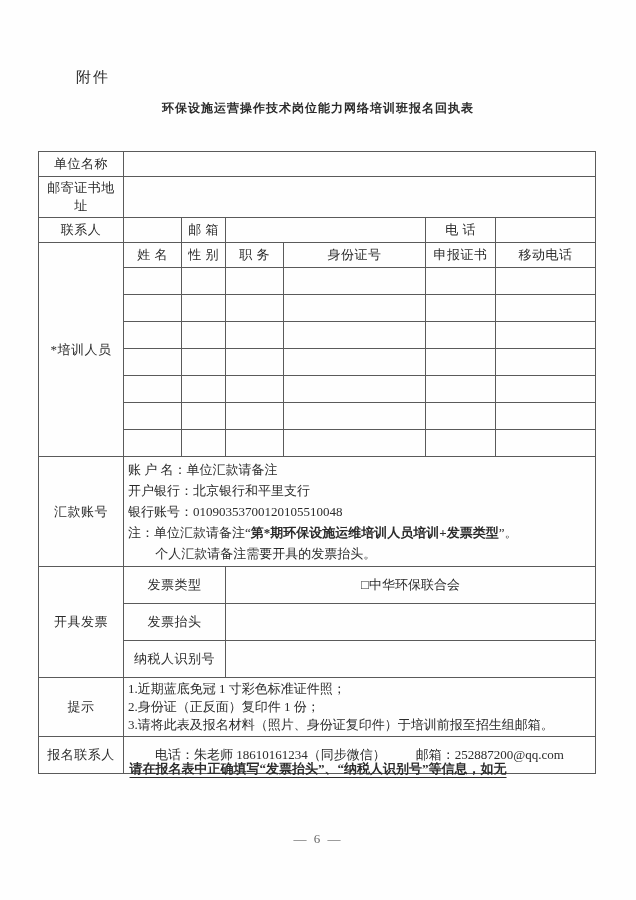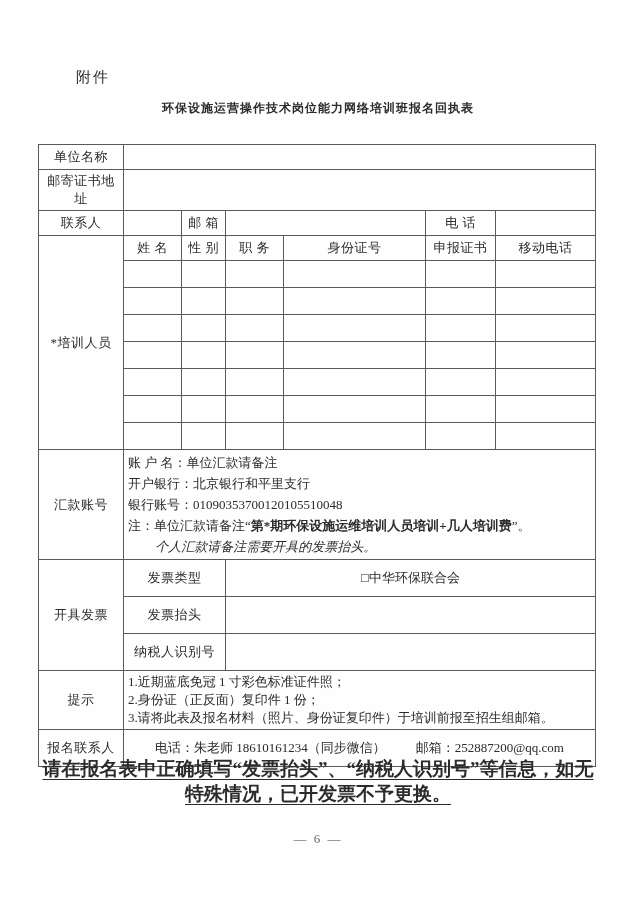--- a/index.html
+++ b/index.html
@@ -27,54 +27,54 @@
     top: 100px;
     width: 100%;
     text-align: center;
     font-size: 12px;
     font-weight: bold;
     letter-spacing: 1px;
   }
   table.form {
     position: absolute;
     left: 38px;
-    top: 144px;
+    top: 151px;
     width: 557px;
     border-collapse: collapse;
     table-layout: fixed;
   }
   table.form td {
     border: 1px solid #5a5a5a;
     font-size: 13px;
     text-align: center;
     vertical-align: middle;
     padding: 2px 4px;
     overflow: hidden;
   }
   tr.r25 td { height: 25px; }
   tr.r27 td { height: 27px; }
   tr.r37 td { height: 37px; }
   td.cell-label { letter-spacing: 0.5px; }
   td.left { text-align: left; padding-left: 10px; }
   .remit-cell { height: 110px; vertical-align: middle; }
   .remit-line { line-height: 21px; text-align: left; }
   .remit-line .bold { font-weight: bold; }
-  .remit-indent { padding-left: 2.1em; font-style: italic; }
+  .remit-indent { padding-left: 2.1em; }
   .tips-cell { height: 56px; margin-left: 12px; }
   .tips-line { line-height: 18px; text-align: left; }
   .contact-row td { height: 37px; }
   .contact-email { margin-left: 30px; }
   .footer-note {
     position: absolute;
     left: 0;
     top: 756px;
     width: 100%;
     text-align: center;
     font-weight: bold;
-    font-size: 19px;
+    font-size: 13px;
     line-height: 25px;
   }
   .footer-note .u {
     text-decoration: underline;
     text-underline-offset: 4px;
   }
   .page-number {
     position: absolute;
     left: 0;
     top: 831px;
@@ -191,21 +191,21 @@
           <td></td>
           <td></td>
     </tr>
 
     <tr>
       <td class="cell-label">汇款账号</td>
       <td colspan="6" class="remit-cell left">
         <div class="remit-line">账 户 名：单位汇款请备注</div>
         <div class="remit-line">开户银行：北京银行和平里支行</div>
         <div class="remit-line">银行账号：01090353700120105510048</div>
-        <div class="remit-line"><span>注：单位汇款请备注“</span><span class="bold">第*期环保设施运维培训人员培训+几人培训费</span><span>”。</span></div>
+        <div class="remit-line"><span>注：单位汇款请备注“</span><span class="bold">第*期环保设施运维培训人员培训+发票类型</span><span>”。</span></div>
         <div class="remit-line remit-indent">个人汇款请备注需要开具的发票抬头。</div>
       </td>
     </tr>
 
     <tr class="r37">
       <td rowspan="3" class="cell-label">开具发票</td>
       <td colspan="2" class="cell-label">发票类型</td>
       <td colspan="4">□中华环保联合会</td>
     </tr>
     <tr class="r37">
@@ -230,18 +230,17 @@
       <td class="cell-label">报名联系人</td>
       <td colspan="6" class="left">
         <span>电话：朱老师 18610161234（同步微信）</span><span class="contact-email">邮箱：252887200@qq.com</span>
       </td>
     </tr>
   </tbody>
     </table>
 
   <div class="footer-note">
     <div><span class="u">请在报名表中正确填写“发票抬头”、“纳税人识别号”等信息，如无</span></div>
-    <div><span class="u">特殊情况，已开发票不予更换。</span></div>
   </div>
 
   <div class="page-number">— 6 —</div>
 
 </div>
 
 </body></html>

